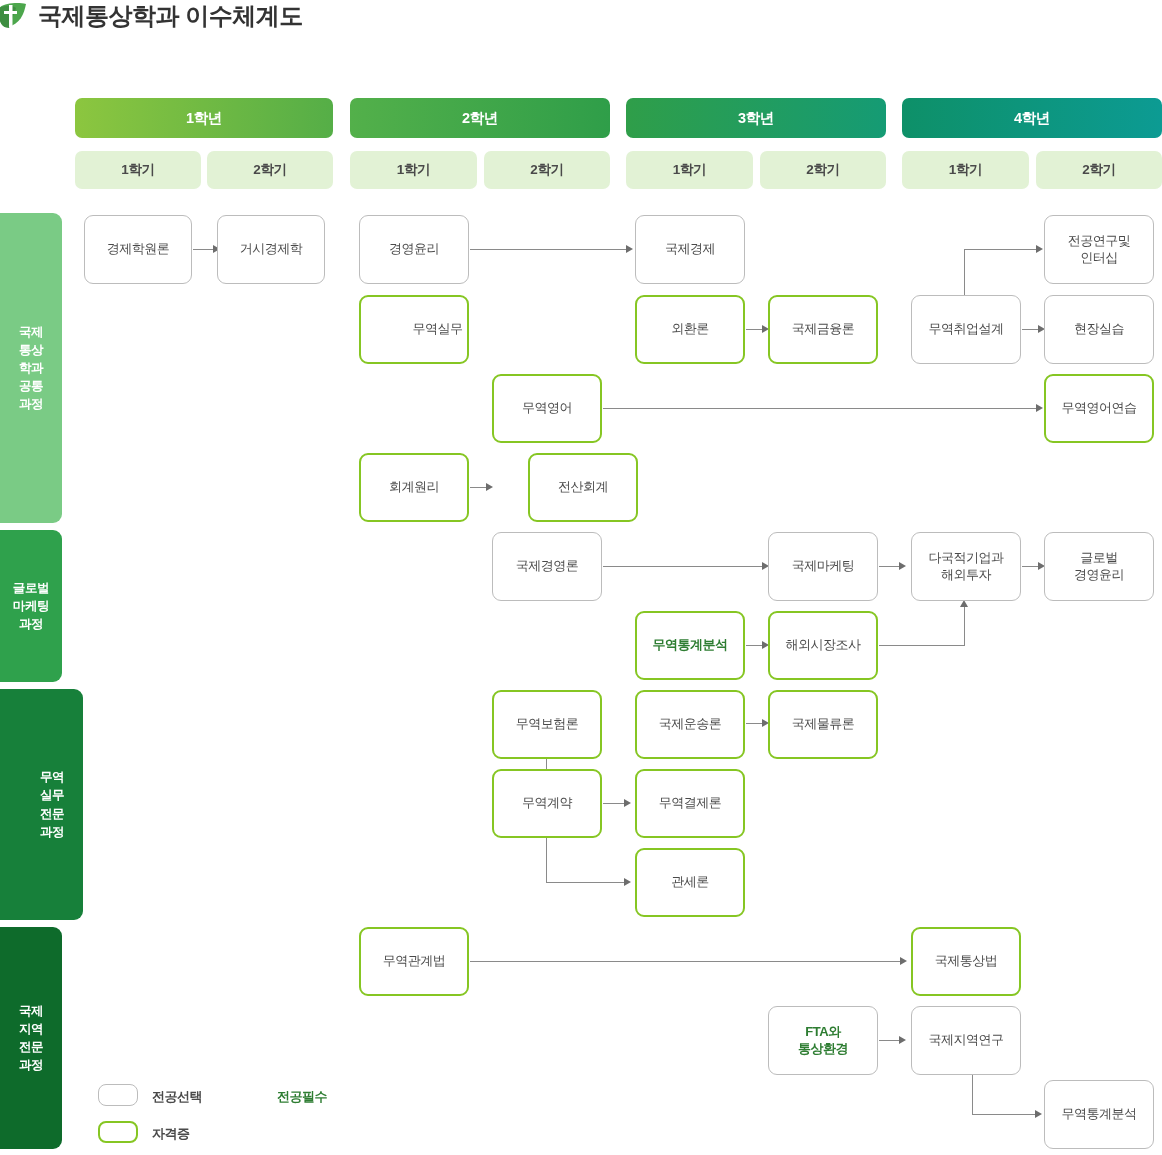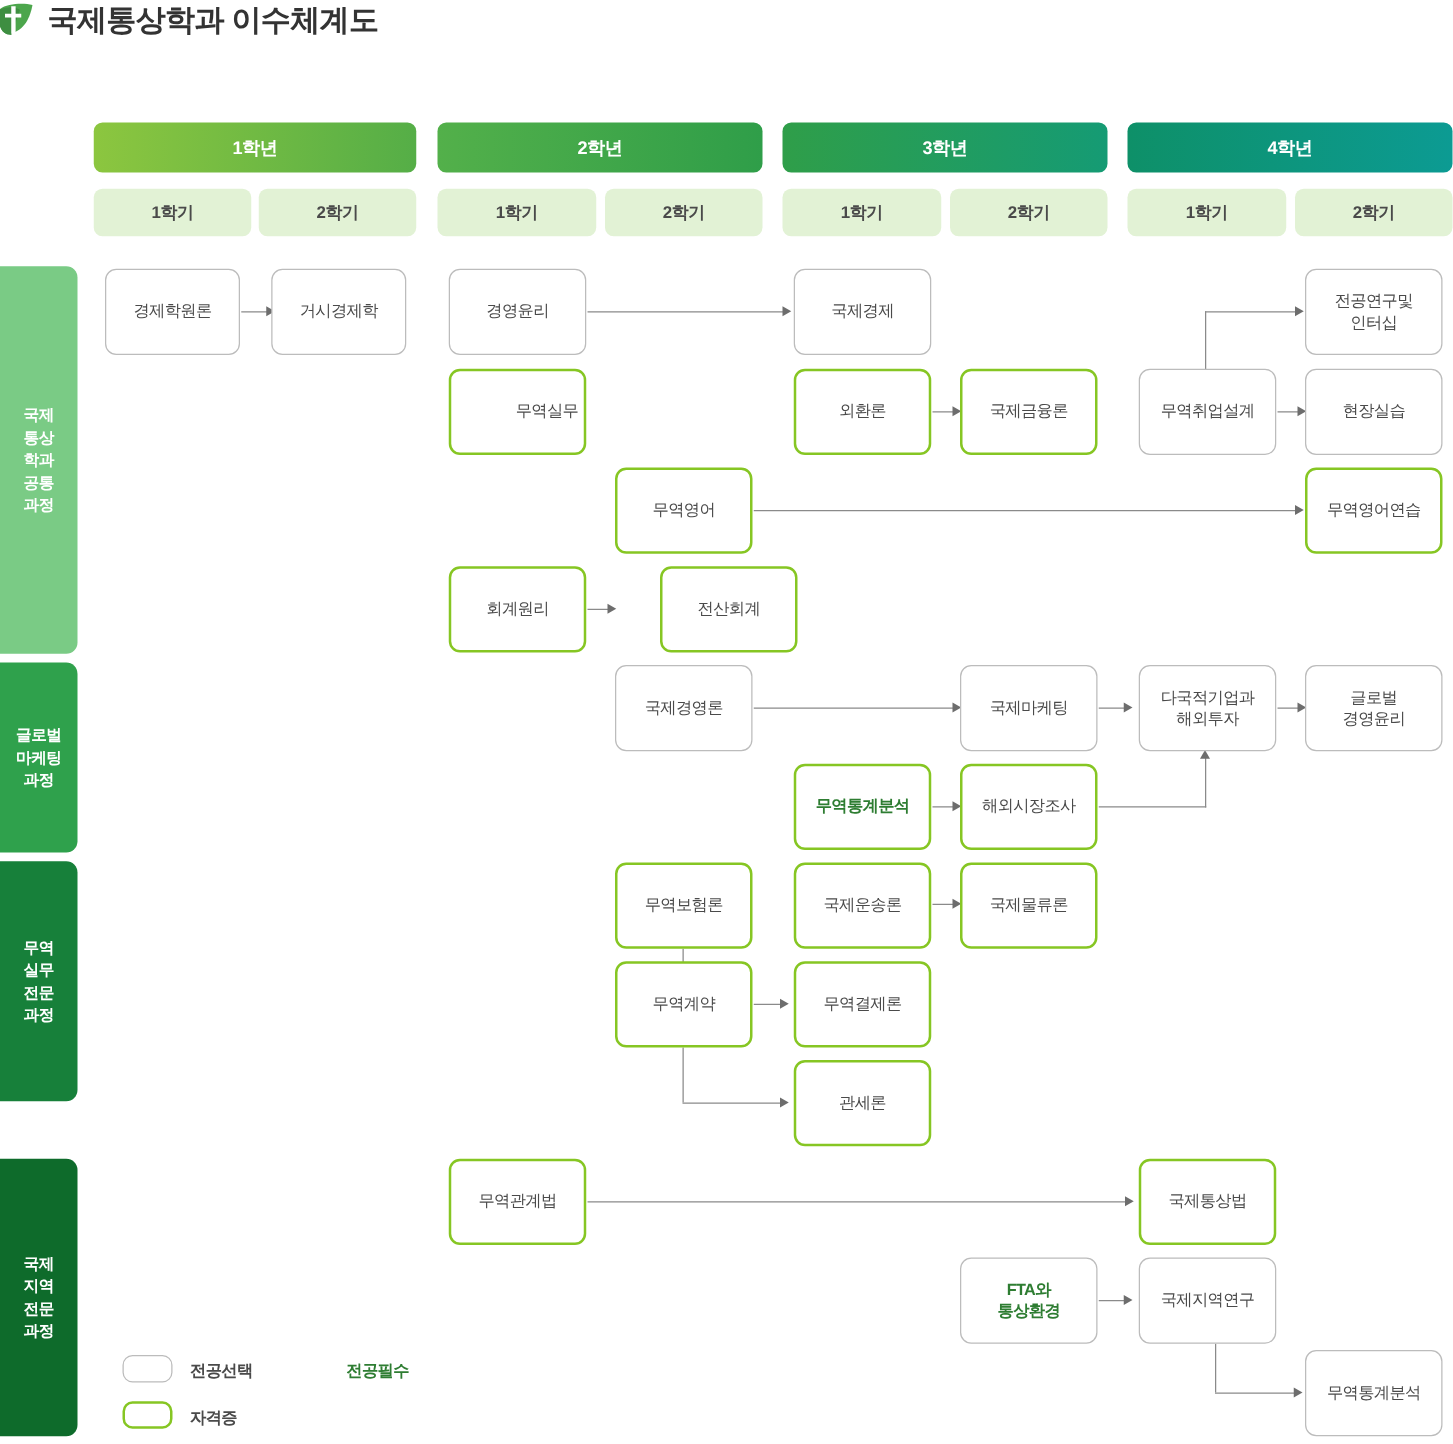--- a/index.html
+++ b/index.html
@@ -111,21 +111,21 @@
 통상
 학과
 공통
 과정</span>
     </div>
   <div class="track" style="top:530px;height:152px;background:#2FA14C;">
       <span style="white-space: pre-line;">글로벌
 마케팅
 과정</span>
     </div>
-  <div class="track" style="top:689px;height:192px;background:#17803A;">
+  <div class="track" style="top:689px;height:231px;background:#17803A;padding-left:21px;">
       <span style="white-space: pre-line;">무역
 실무
 전문
 과정</span>
     </div>
   <div class="track" style="top:927px;height:222px;background:#0E6B2B;">
       <span style="white-space: pre-line;">국제
 지역
 전문
 과정</span>

